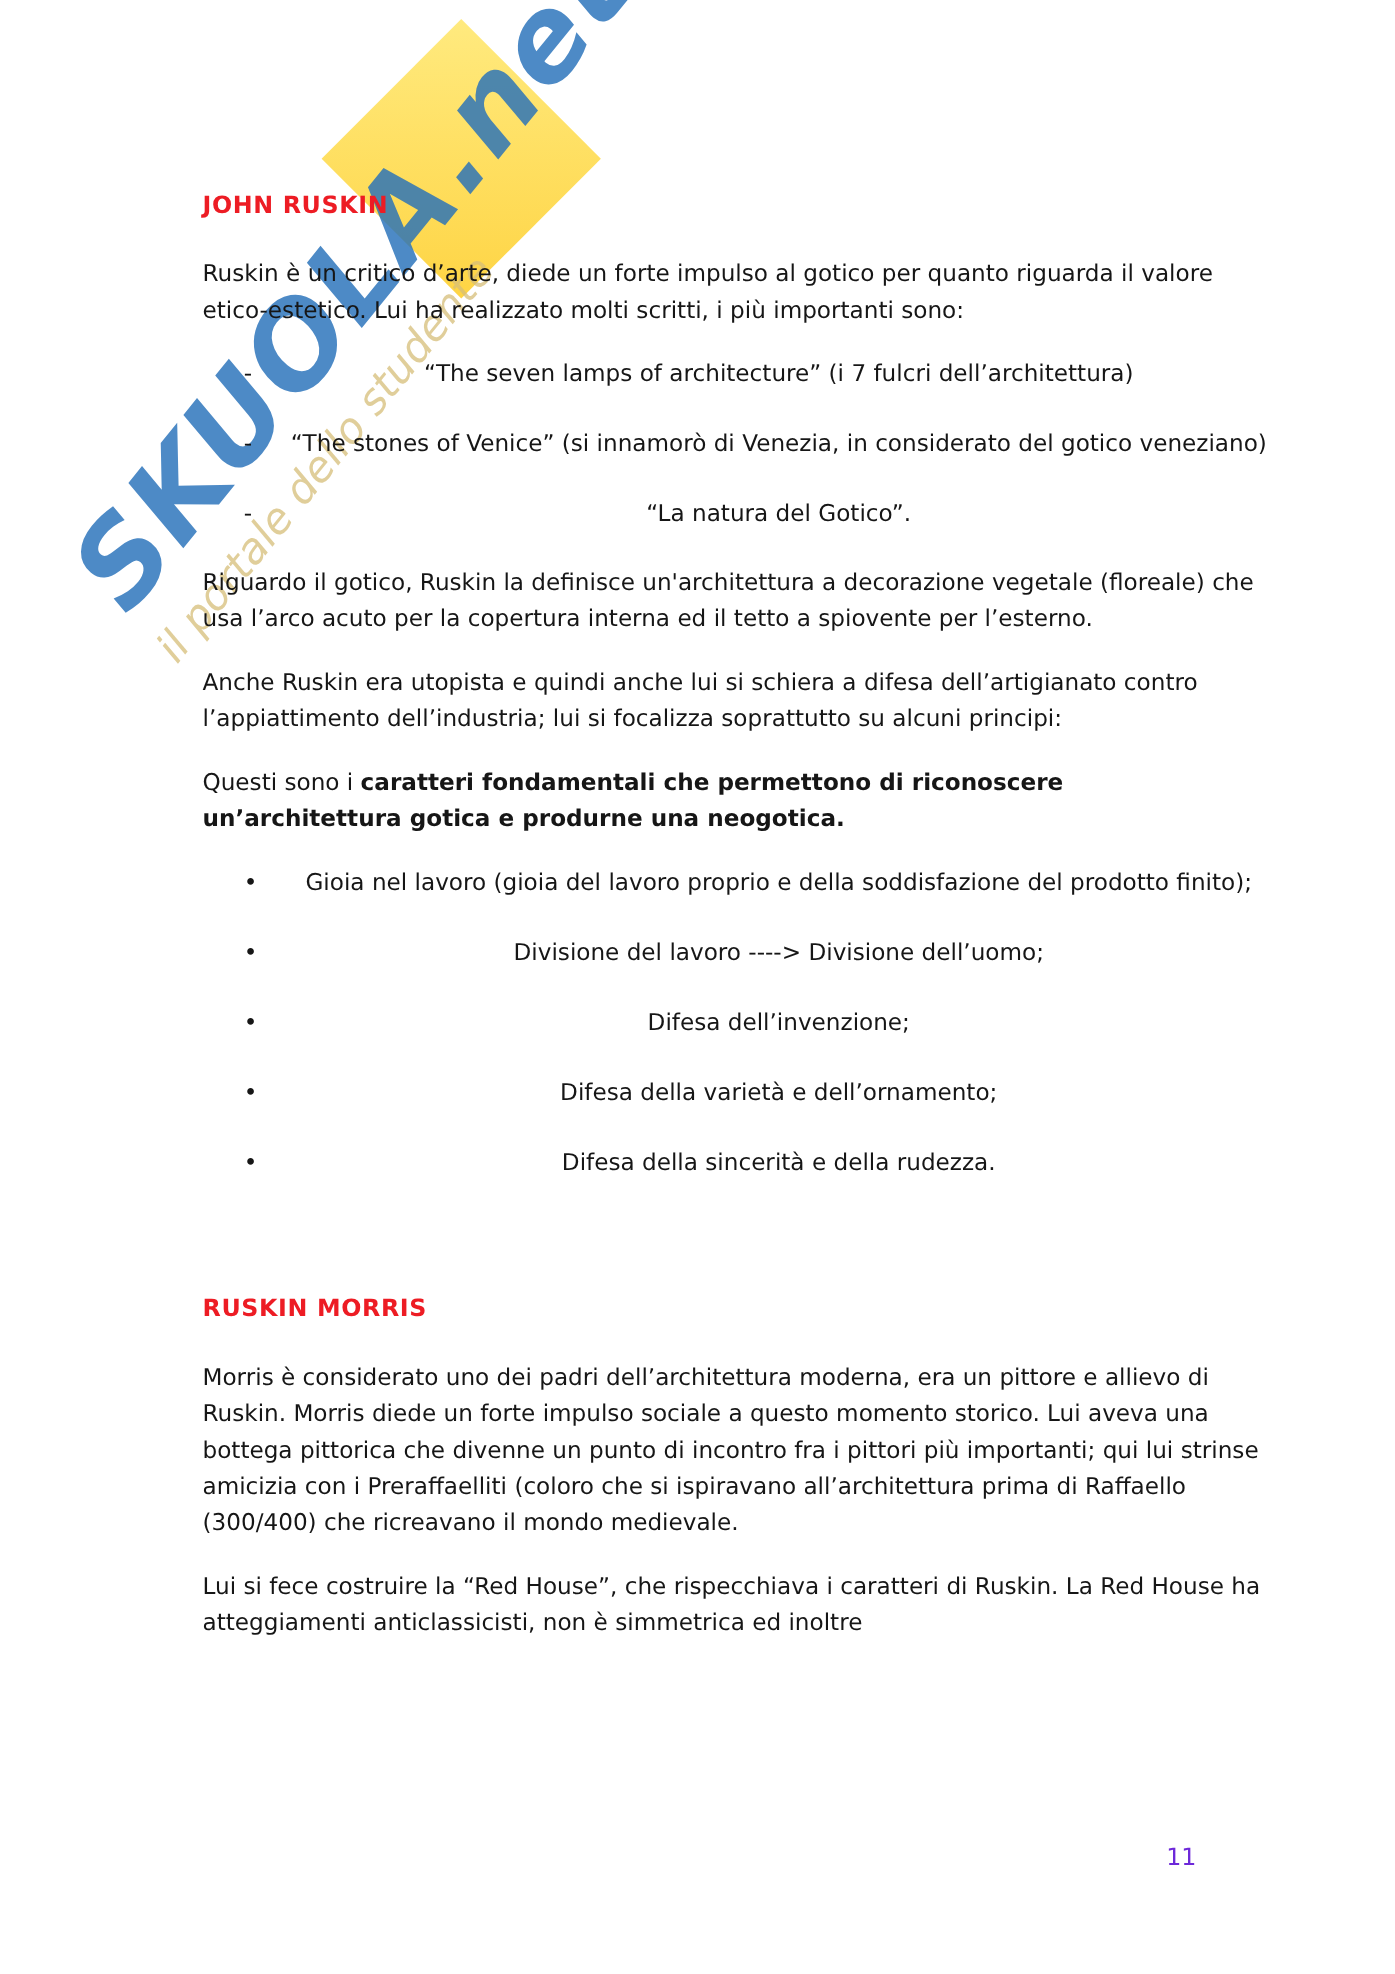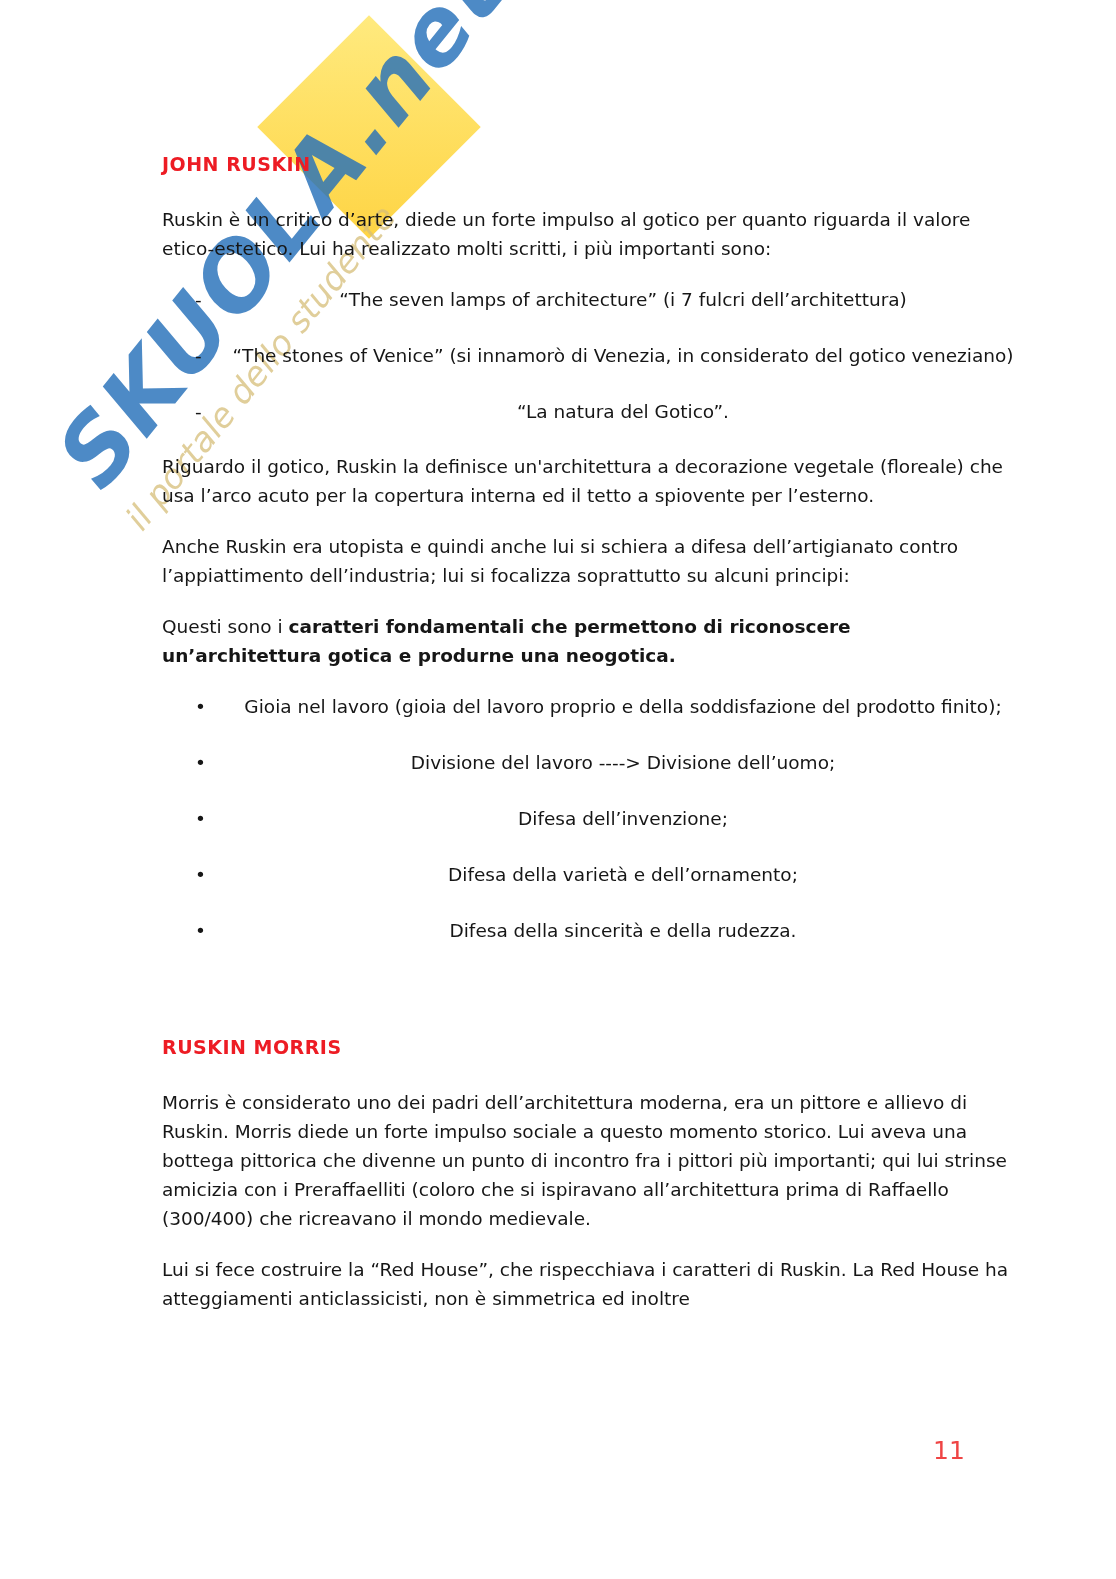--- a/index.html
+++ b/index.html
@@ -104,23 +104,23 @@
   .item-text {
     flex: 1;
     text-align: center;
   }
   .section-gap {
     height: 62px;
   }
   .page-number {
     position: absolute;
     left: 933px;
-    top: 1436px;
-    font-size: 25px;
-    color: #ef4444;
+    top: 1475px;
+    font-size: 19px;
+    color: #6d28d9;
     z-index: 2;
   }
 </style>
 </head>
 <body>
 
 <div class="watermark">
   <div class="wm-diamond"></div>
   <div class="wm-brand">SKUOLA.net</div>
   <div class="wm-tagline">il portale dello studente</div>

